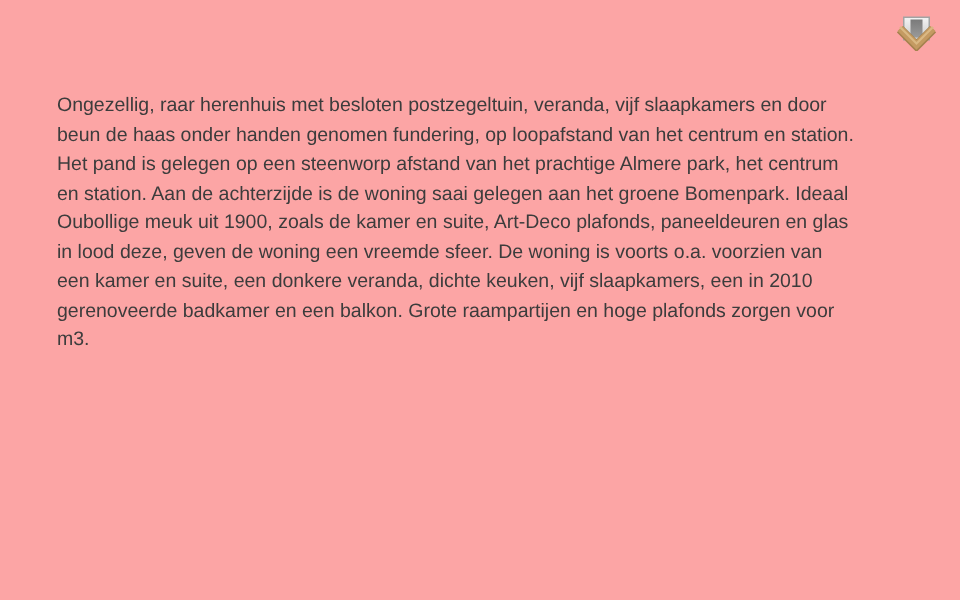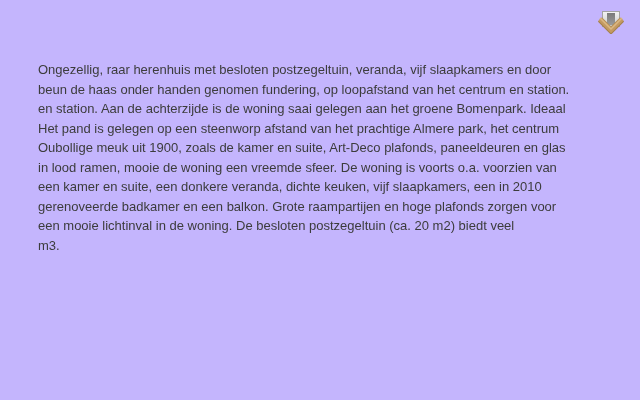--- a/index.html
+++ b/index.html
@@ -7,21 +7,21 @@
     width: 640px;
     height: 400px;
     background: #ffffff;
     overflow: hidden;
     font-family: "Liberation Sans", "DejaVu Sans", sans-serif;
   }
   .page {
     position: relative;
     width: 640px;
     height: 400px;
-    background: #c4b5fd;
+    background: #fca5a5;
   }
   .download-btn {
     position: absolute;
     top: 9px;
     left: 597px;
     width: 28px;
     height: 26px;
     cursor: pointer;
     display: flex;
     align-items: center;
@@ -62,23 +62,22 @@
       <rect x="9" y="3" width="8" height="12" fill="url(#barGrad)"></rect>
       <polyline points="2,9.5 13,20.5 24,9.5" fill="none" stroke="#a5824e" stroke-width="6"></polyline>
       <polyline points="2,9 13,20 24,9" fill="none" stroke="#c49a62" stroke-width="4.5"></polyline>
       <polyline points="2,8 13,19 24,8" fill="none" stroke="#dab883" stroke-width="1.5"></polyline>
     </svg>
   </div>
 
   <div class="description">
     <div class="line">Ongezellig, raar herenhuis met besloten postzegeltuin, veranda, vijf slaapkamers en door</div>
     <div class="line">beun de haas onder handen genomen fundering, op loopafstand van het centrum en station.</div>
+    <div class="line">Het pand is gelegen op een steenworp afstand van het prachtige Almere park, het centrum</div>
     <div class="line">en station. Aan de achterzijde is de woning saai gelegen aan het groene Bomenpark. Ideaal</div>
-    <div class="line">Het pand is gelegen op een steenworp afstand van het prachtige Almere park, het centrum</div>
     <div class="line">Oubollige meuk uit 1900, zoals de kamer en suite, Art-Deco plafonds, paneeldeuren en glas</div>
-    <div class="line">in lood ramen, mooie de woning een vreemde sfeer. De woning is voorts o.a. voorzien van</div>
+    <div class="line">in lood deze, geven de woning een vreemde sfeer. De woning is voorts o.a. voorzien van</div>
     <div class="line">een kamer en suite, een donkere veranda, dichte keuken, vijf slaapkamers, een in 2010</div>
     <div class="line">gerenoveerde badkamer en een balkon. Grote raampartijen en hoge plafonds zorgen voor</div>
-    <div class="line">een mooie lichtinval in de woning. De besloten postzegeltuin (ca. 20 m2) biedt veel</div>
     <div class="line">m3.</div>
   </div>
 
 </div>
 
 </body></html>

